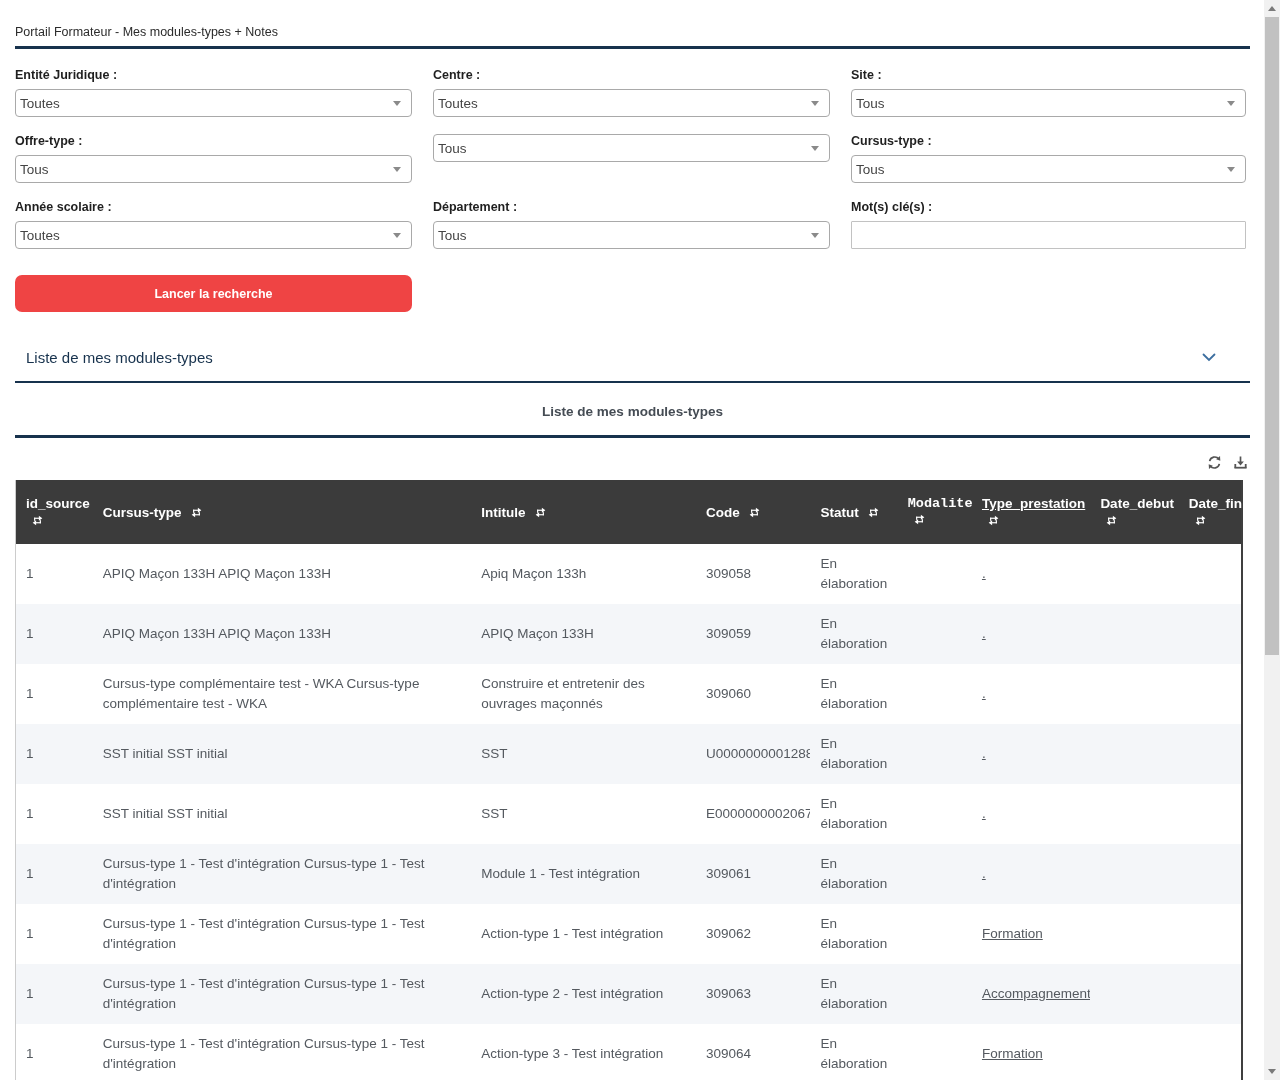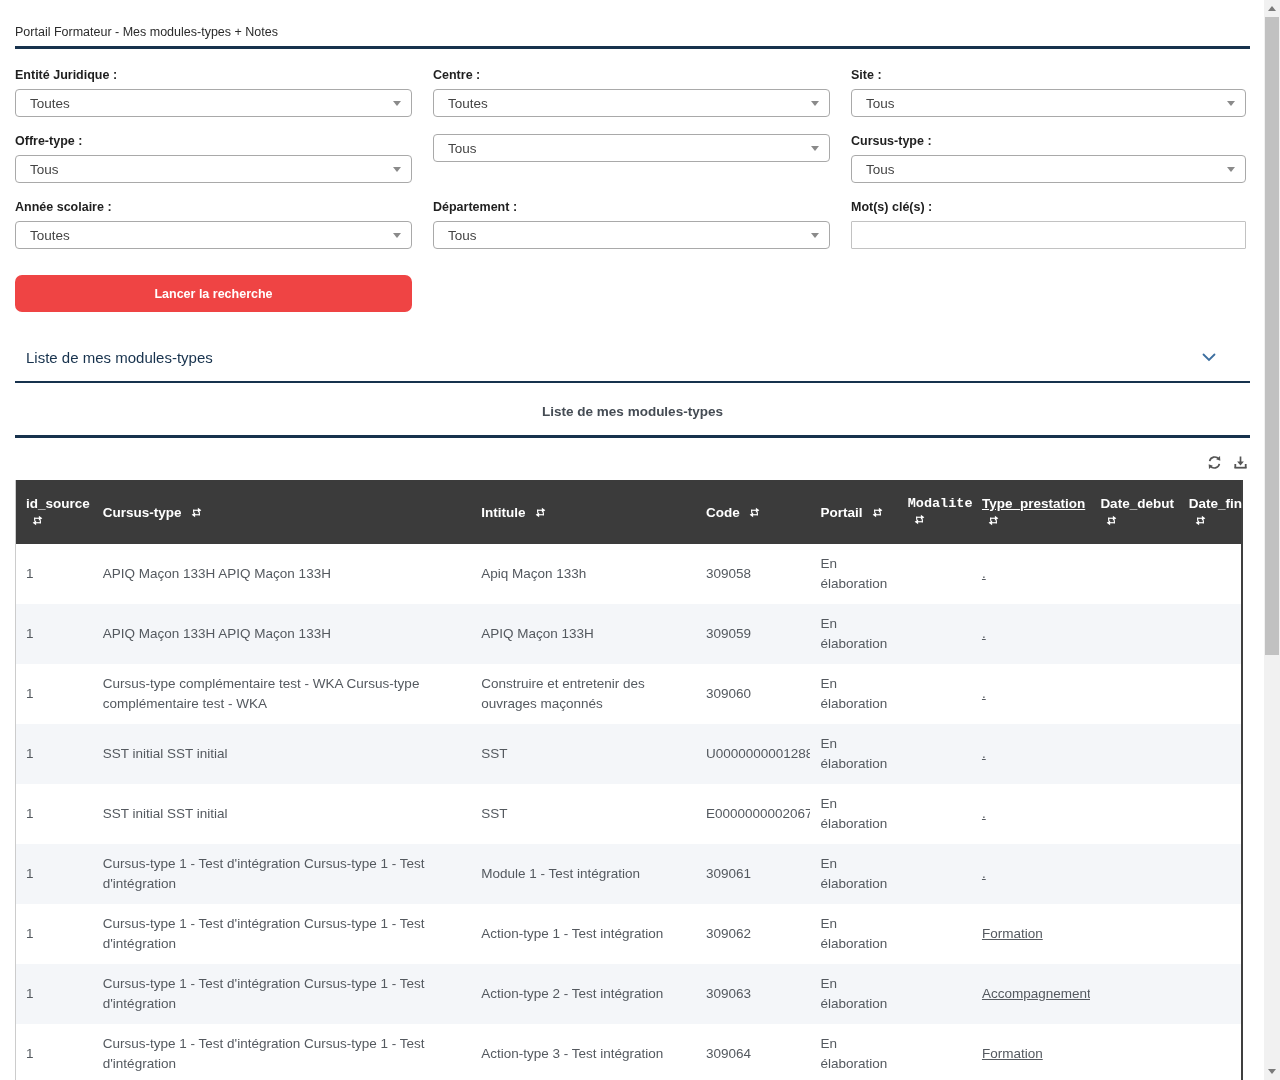--- a/index.html
+++ b/index.html
@@ -7,21 +7,21 @@
     font-family:"Liberation Sans", sans-serif; }
   .content { position:absolute; left:15px; top:0; width:1235px; }
 
   .page-title { padding-top:25px; font-size:12.5px; color:#2b2b2b; margin-bottom:7px; }
   .top-rule { height:3px; background:#17324d; }
 
   .filters { margin-top:19px; display:grid; grid-template-columns:397px 397px 395px; column-gap:21px; row-gap:17px; }
   .filter-field { display:flex; flex-direction:column; }
   .filter-label { font-size:12.5px; font-weight:bold; color:#1f1f1f; margin-bottom:7px; }
   .select-box { position:relative; height:28px; border:1px solid #a9a9a9; border-radius:4px; background:#fff;
-    display:flex; align-items:center; padding:0 24px 0 14px; cursor:pointer; }
+    display:flex; align-items:center; padding:0 24px 0 4px; cursor:pointer; }
   .select-value { font-size:13.5px; color:#444; }
   .select-caret { position:absolute; right:10px; top:11px; width:0; height:0;
     border-left:4px solid transparent; border-right:4px solid transparent; border-top:5px solid #8a8a8a; }
   .text-input { height:28px; border:1px solid #c2c2c2; border-radius:1px; font-size:13.5px; color:#444;
     padding:0 8px; font-family:"Liberation Sans", sans-serif; }
 
   .search-btn { margin-top:26px; width:397px; height:37px; background:#ef4444; color:#fff;
     font-size:12.5px; font-weight:bold; border:none; border-radius:7px; cursor:pointer;
     font-family:"Liberation Sans", sans-serif; }
 
@@ -190,21 +190,21 @@
               <rect x="11.3" y="7.5" width="1.7" height="4.6"></rect>
             </svg></th>
           <th><span>Code </span><svg class="sort-icon" viewBox="0 0 16 16" fill="#fff">
               <polygon points="10,1 15,4.7 10,8.4"></polygon>
               <rect x="3" y="3.9" width="8" height="1.7"></rect>
               <rect x="3" y="3.9" width="1.7" height="4.6"></rect>
               <polygon points="6,7.6 1,11.3 6,15"></polygon>
               <rect x="5" y="10.4" width="8" height="1.7"></rect>
               <rect x="11.3" y="7.5" width="1.7" height="4.6"></rect>
             </svg></th>
-          <th><span>Portail </span><svg class="sort-icon" viewBox="0 0 16 16" fill="#fff">
+          <th><span>Statut </span><svg class="sort-icon" viewBox="0 0 16 16" fill="#fff">
               <polygon points="10,1 15,4.7 10,8.4"></polygon>
               <rect x="3" y="3.9" width="8" height="1.7"></rect>
               <rect x="3" y="3.9" width="1.7" height="4.6"></rect>
               <polygon points="6,7.6 1,11.3 6,15"></polygon>
               <rect x="5" y="10.4" width="8" height="1.7"></rect>
               <rect x="11.3" y="7.5" width="1.7" height="4.6"></rect>
             </svg></th>
           <th><span>Modalite </span><svg class="sort-icon" viewBox="0 0 16 16" fill="#fff">
               <polygon points="10,1 15,4.7 10,8.4"></polygon>
               <rect x="3" y="3.9" width="8" height="1.7"></rect>

